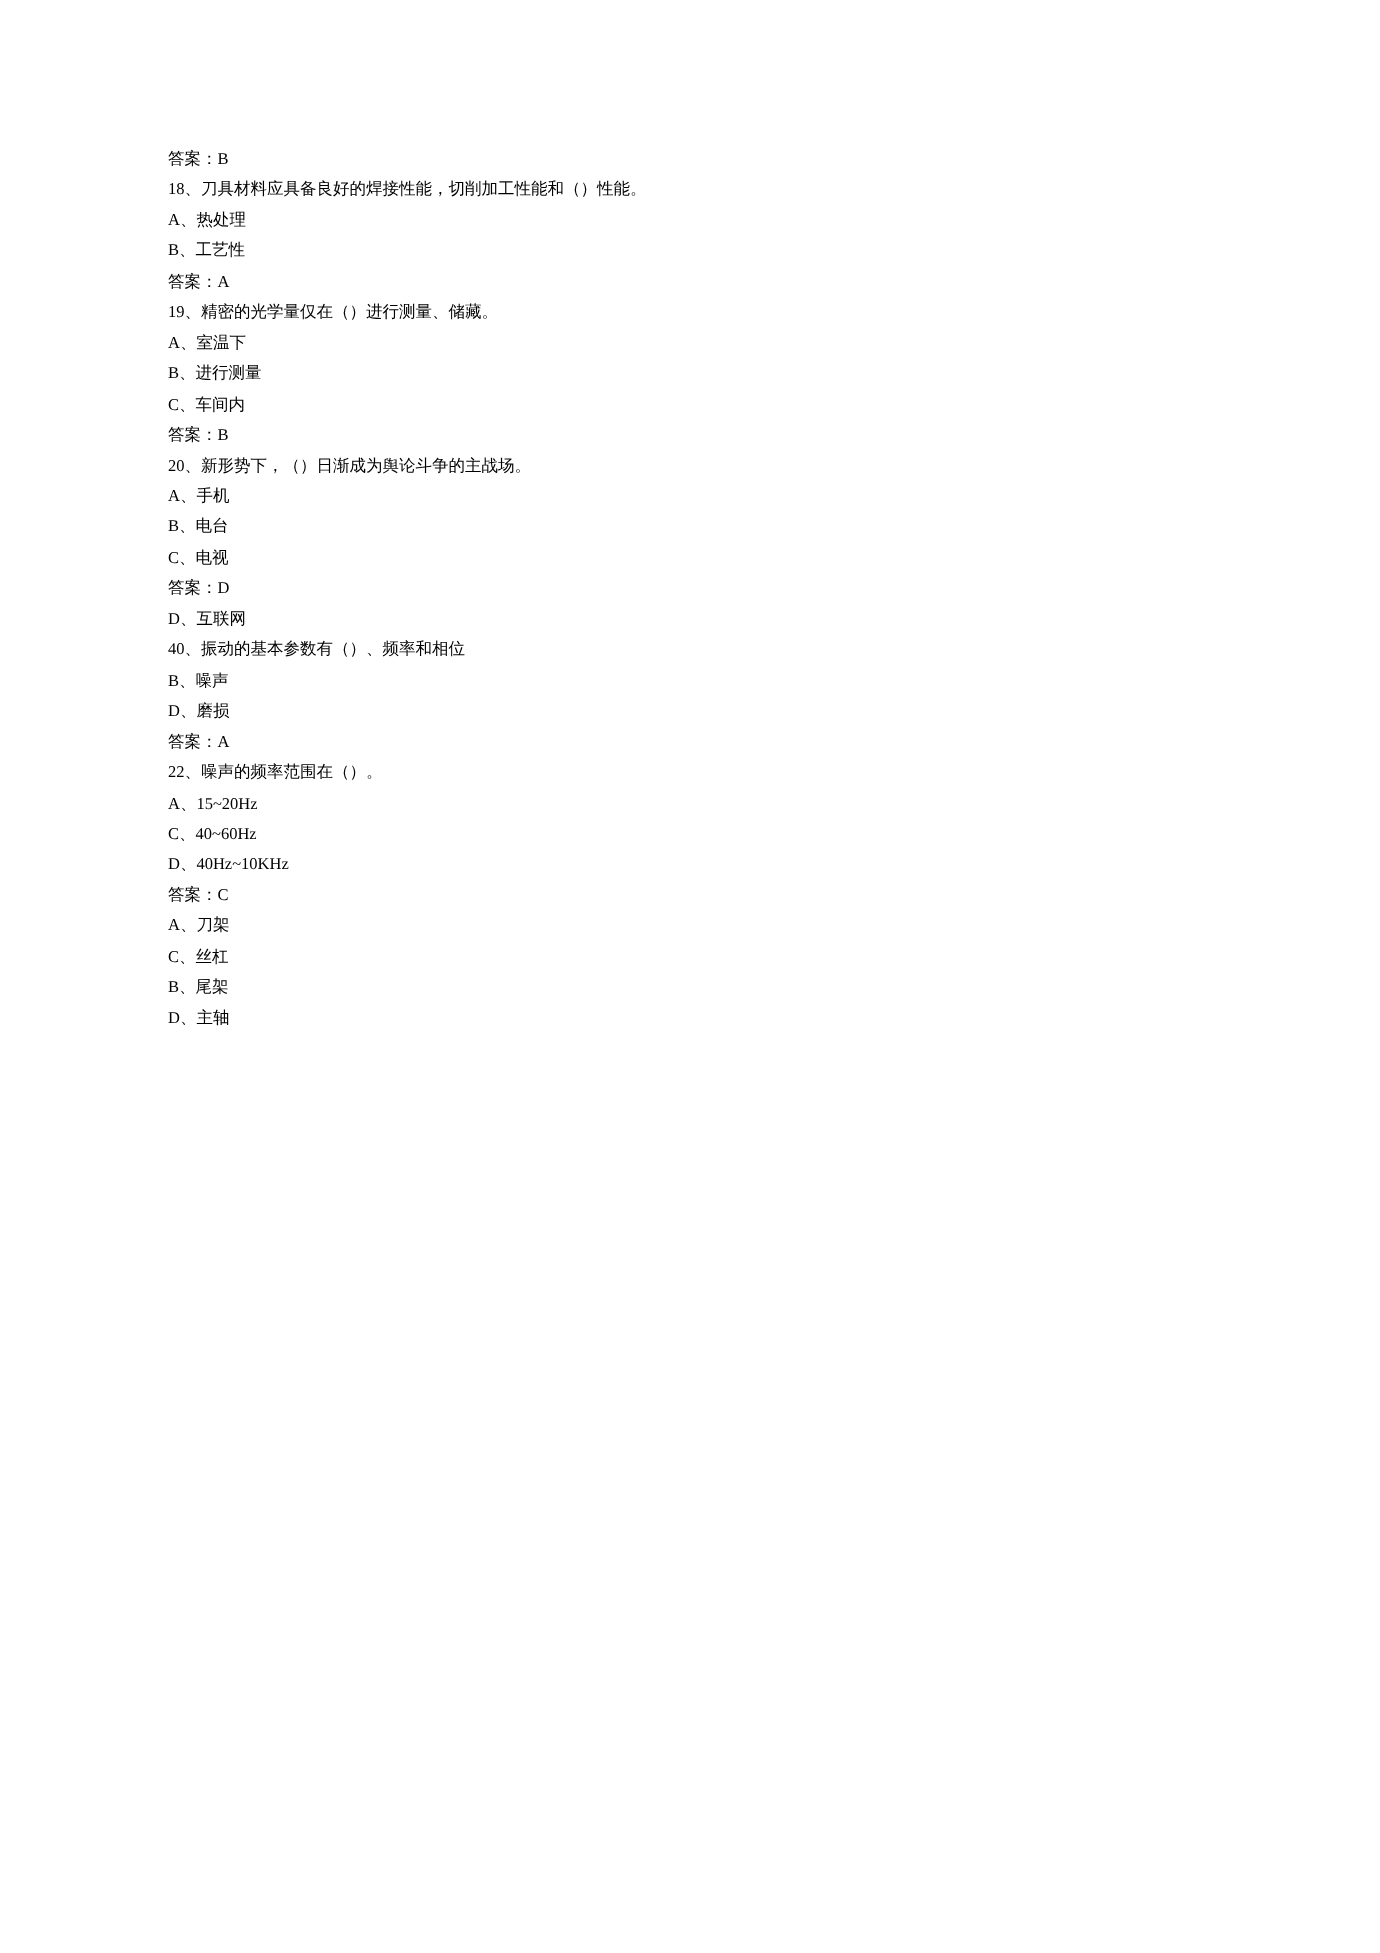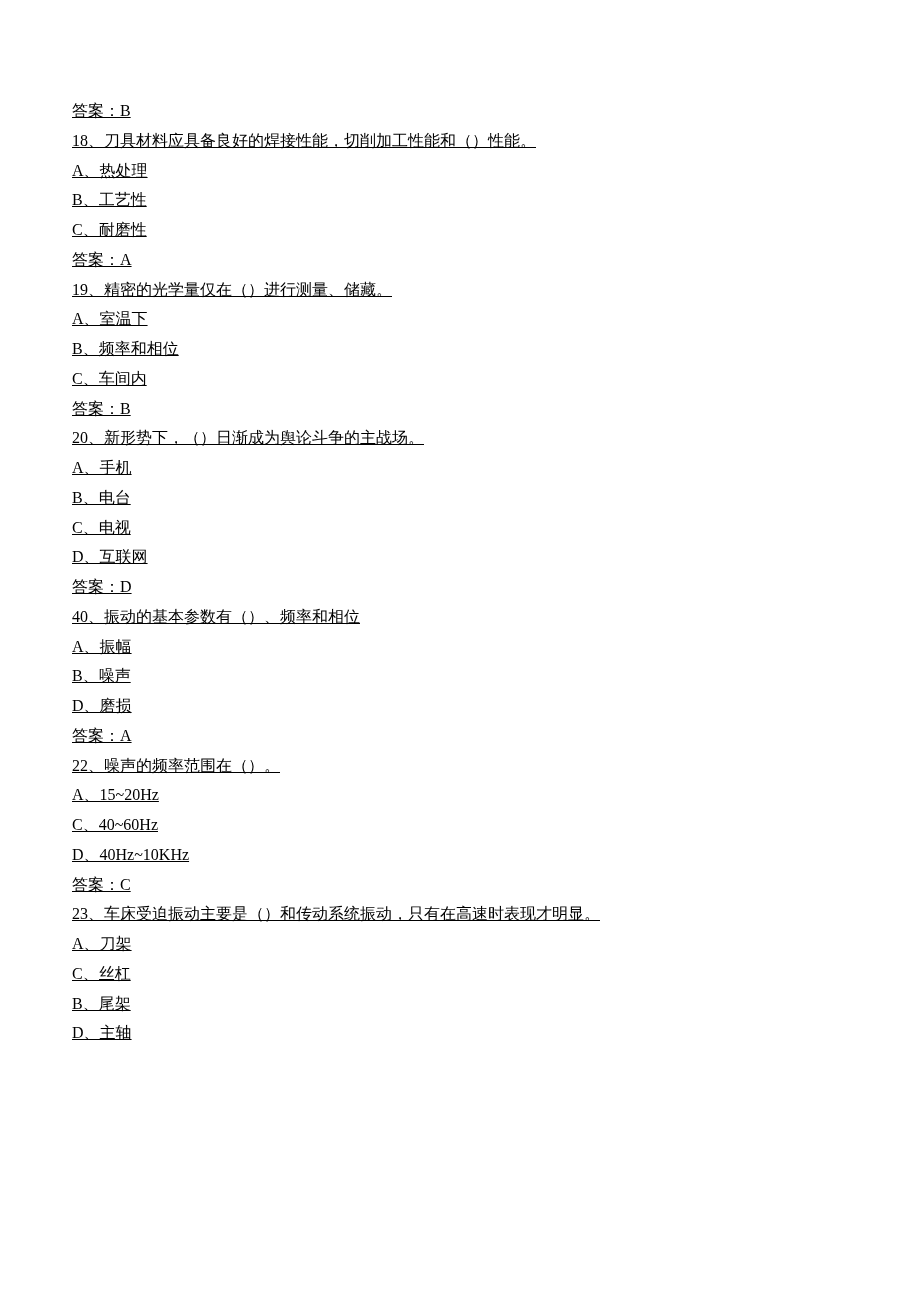--- a/index.html
+++ b/index.html
@@ -2,61 +2,57 @@
 <html><head>
 <meta charset="utf-8">
 <style>
   html, body {
     margin: 0;
     padding: 0;
     background: #ffffff;
     width: 920px;
   }
   .page {
-    padding: 96px 0 100px 72px;
+    padding: 96px 0 100px 112px;
     width: 600px;
     font-family: "SimSun", "宋体", serif;
-    font-size: 16px;
+    font-size: 11px;
     color: #000000;
     line-height: 1.86;
-    text-decoration: underline;
   }
   .line {
     white-space: pre;
   }
 </style>
 </head>
 <body>
 
 <div class="page">
   <div class="line">答案：B</div>
   <div class="line">18、刀具材料应具备良好的焊接性能，切削加工性能和（）性能。</div>
   <div class="line">A、热处理</div>
   <div class="line">B、工艺性</div>
-  <div class="line">C、耐磨性</div>
   <div class="line">答案：A</div>
   <div class="line">19、精密的光学量仅在（）进行测量、储藏。</div>
   <div class="line">A、室温下</div>
-  <div class="line">B、频率和相位</div>
+  <div class="line">B、进行测量</div>
   <div class="line">C、车间内</div>
   <div class="line">答案：B</div>
   <div class="line">20、新形势下，（）日渐成为舆论斗争的主战场。</div>
   <div class="line">A、手机</div>
   <div class="line">B、电台</div>
   <div class="line">C、电视</div>
+  <div class="line">答案：D</div>
   <div class="line">D、互联网</div>
-  <div class="line">答案：D</div>
   <div class="line">40、振动的基本参数有（）、频率和相位</div>
-  <div class="line">A、振幅</div>
   <div class="line">B、噪声</div>
   <div class="line">D、磨损</div>
   <div class="line">答案：A</div>
   <div class="line">22、噪声的频率范围在（）。</div>
   <div class="line">A、15~20Hz</div>
   <div class="line">C、40~60Hz</div>
   <div class="line">D、40Hz~10KHz</div>
   <div class="line">答案：C</div>
-  <div class="line">23、车床受迫振动主要是（）和传动系统振动，只有在高速时表现才明显。</div>
   <div class="line">A、刀架</div>
   <div class="line">C、丝杠</div>
   <div class="line">B、尾架</div>
   <div class="line">D、主轴</div>
 </div>
 
 </body></html>

